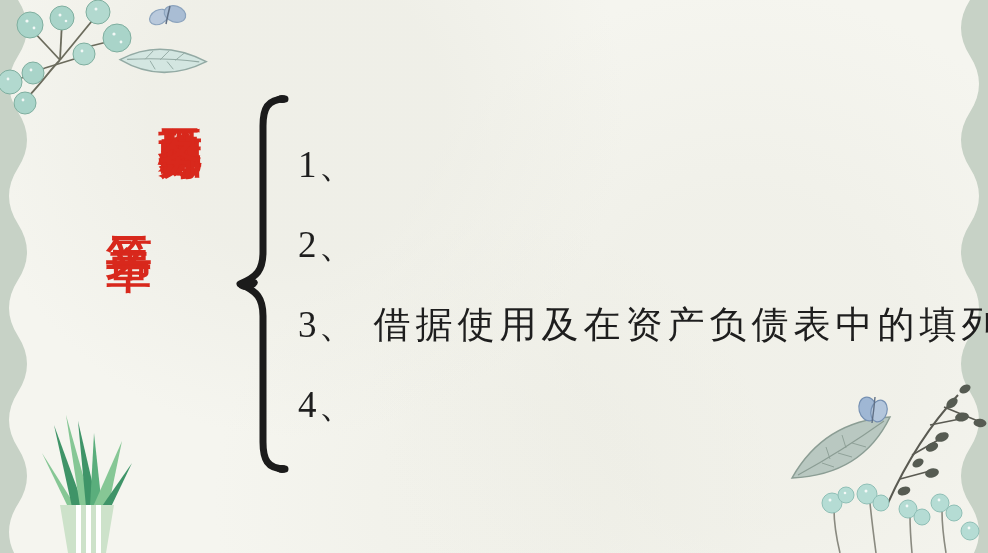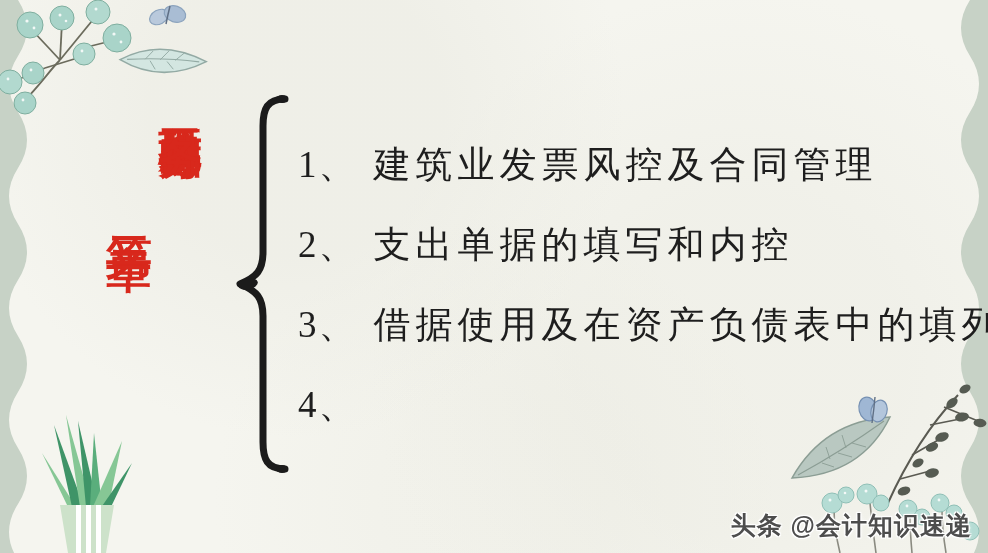--- a/index.html
+++ b/index.html
@@ -172,30 +172,27 @@
   <svg class="brace" width="66" height="384" viewBox="0 0 66 384">
     <path d="M60,7 C42,7 38,17 38,34 L38,160 C38,178 32,185 15,192 C32,199 38,206 38,224 L38,350 C38,367 42,377 60,377" fill="none" stroke="#1b1b1b" stroke-width="7" stroke-linecap="round" stroke-linejoin="round"></path>
     <ellipse cx="23" cy="192" rx="10" ry="5.5" transform="rotate(-12 23 192)" fill="#1b1b1b"></ellipse>
     <ellipse cx="57" cy="7" rx="6" ry="4" fill="#1b1b1b"></ellipse>
     <ellipse cx="57" cy="377" rx="6" ry="4" fill="#1b1b1b"></ellipse>
   </svg>
 
   <div class="agenda">
     <div class="row">
       <span class="num">1、</span>
-      <span class="txt">建筑业发票风控及合同管理</span>
     </div>
     <div class="row">
       <span class="num">2、</span>
-      <span class="txt">支出单据的填写和内控</span>
     </div>
     <div class="row">
       <span class="num">3、</span>
       <span class="txt">借据使用及在资产负债表中的填列</span>
     </div>
     <div class="row">
       <span class="num">4、</span>
     </div>
   </div>
 
-  <div class="watermark">头条 @会计知识速递</div>
 
 </div>
 
 </body></html>

